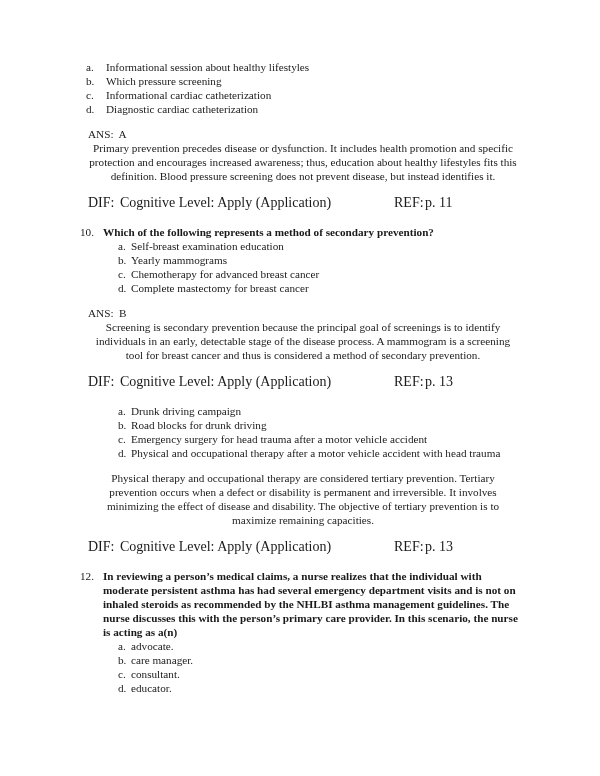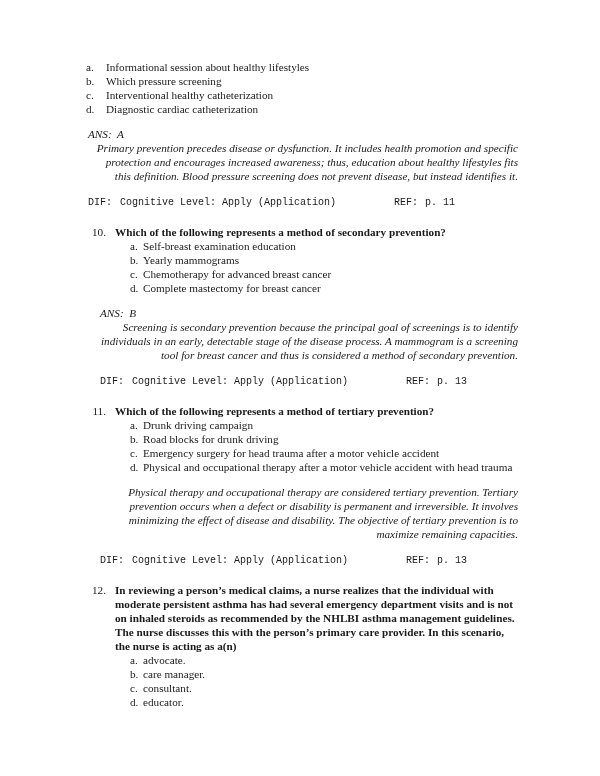--- a/index.html
+++ b/index.html
@@ -49,52 +49,49 @@
   
   .optlist.top { margin-left: 14px; }
   .optlist.top .ltr { width: 20px; flex: 0 0 20px; }
 
   
   .ansblk {
     margin-left: 16px;
     margin-top: 11px;
     font-size: 11.2px;
     line-height: 14px;
-    font-style: italic;
   }
   .ans-line { white-space: pre; }
   .rationale {
     margin: 0;
     font-size: 11.2px;
     line-height: 14px;
-    text-align: right;
+    text-align: center;
   }
 
   
   .meta {
     margin-left: 16px;
     margin-top: 13px;
     position: relative;
     height: 14px;
-    font-size: 10px;
-    line-height: 14px;
-    font-family: Liberation Mono, monospace;
+    font-size: 14px;
+    line-height: 14px;
   }
   .meta .dif-label { position: absolute; left: 0; top: 0; }
   .meta .dif-value { position: absolute; left: 32px; top: 0; white-space: nowrap; }
   .meta .ref-label { position: absolute; left: 306px; top: 0; }
   .meta .ref-value { position: absolute; left: 337px; top: 0; white-space: nowrap; }
 
   
   .question {
     margin-top: 15px;
     position: relative;
     font-size: 11.2px;
     line-height: 14px;
-    margin-left: 12px;
   }
   .q-head {
     position: relative;
     padding-left: 31px;
   }
   .q-num {
     position: absolute;
     left: 0;
     top: 0;
     width: 22px;
@@ -128,21 +125,21 @@
       <li>
         <span class="ltr">a.</span>
         <span class="txt">Informational session about healthy lifestyles</span>
       </li>
       <li>
         <span class="ltr">b.</span>
         <span class="txt">Which pressure screening</span>
       </li>
       <li>
         <span class="ltr">c.</span>
-        <span class="txt">Interventional healthy catheterization</span>
+        <span class="txt">Informational cardiac catheterization</span>
       </li>
       <li>
         <span class="ltr">d.</span>
         <span class="txt">Diagnostic cardiac catheterization</span>
       </li>
     </ul>
 
     <div class="ansblk">
       <div class="ans-line">ANS:  A</div>
       <p class="rationale">Primary prevention precedes disease or dysfunction. It includes health promotion and specific protection and encourages increased awareness; thus, education about healthy lifestyles fits this definition. Blood pressure screening does not prevent disease, but instead identifies it.</p>
@@ -184,24 +181,20 @@
       </div>
       <div class="meta">
         <span class="dif-label">DIF:</span>
         <span class="dif-value">Cognitive Level: Apply (Application)</span>
         <span class="ref-label">REF:</span>
         <span class="ref-value">p. 13</span>
       </div>
     </div>
 
     <div class="question">
-      <div class="q-head">
-        <span class="q-num">11.</span>
-        <span class="q-text">Which of the following represents a method of tertiary prevention?</span>
-      </div>
       <ul class="q-options">
         <li>
           <span class="ltr">a.</span>
           <span class="txt">Drunk driving campaign</span>
         </li>
         <li>
           <span class="ltr">b.</span>
           <span class="txt">Road blocks for drunk driving</span>
         </li>
         <li>

